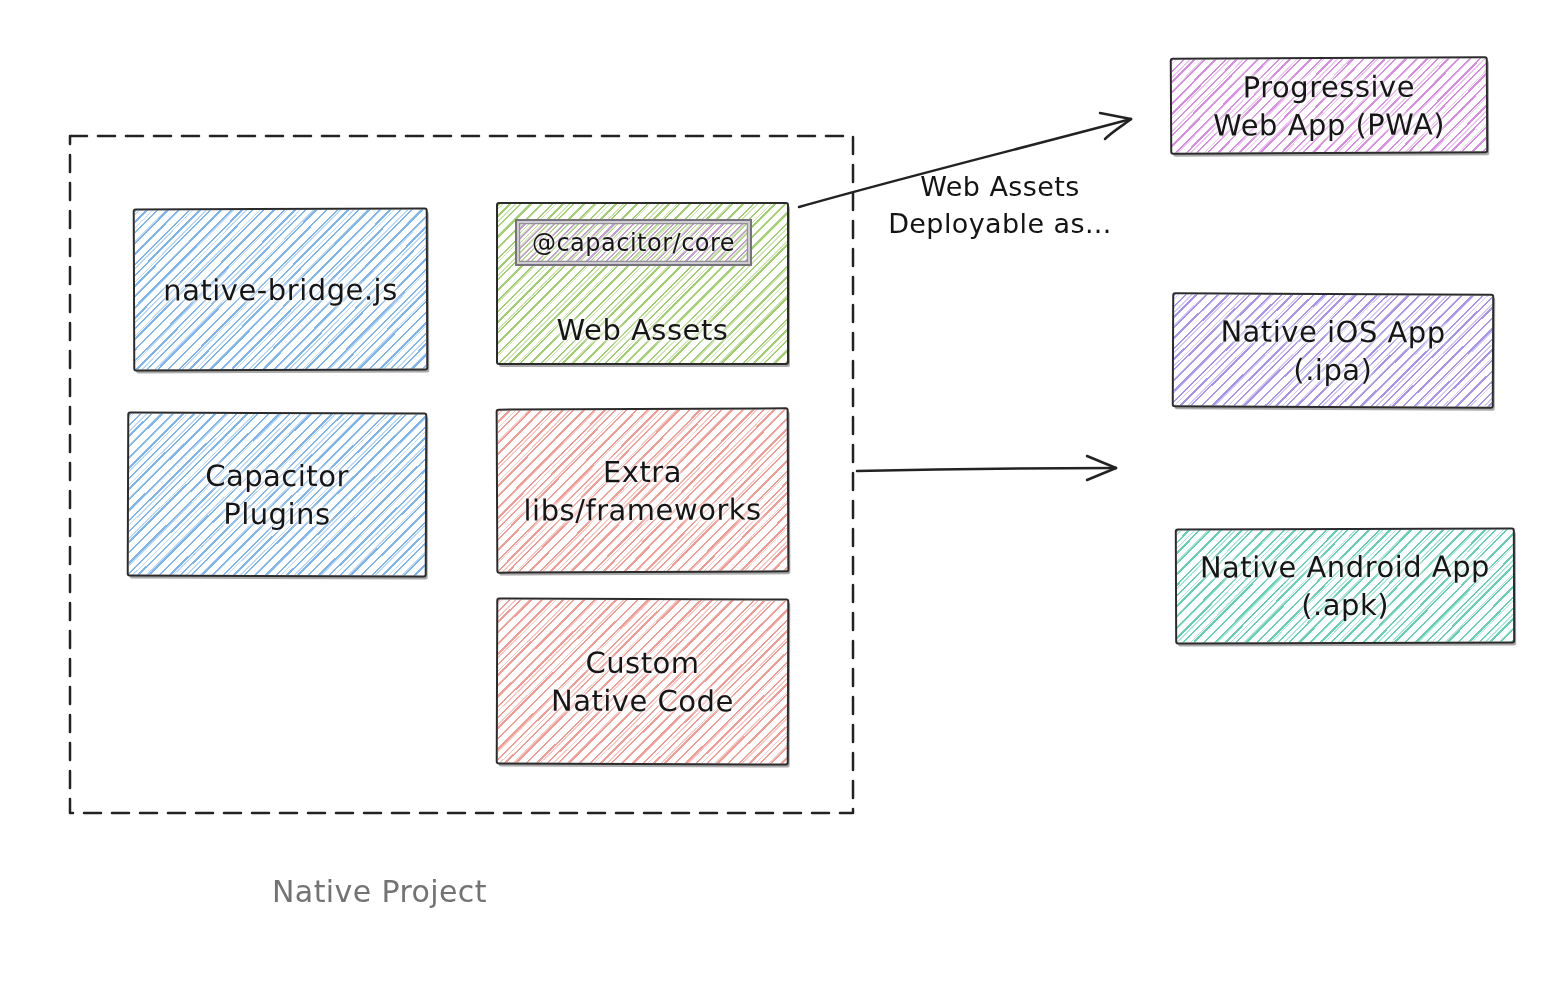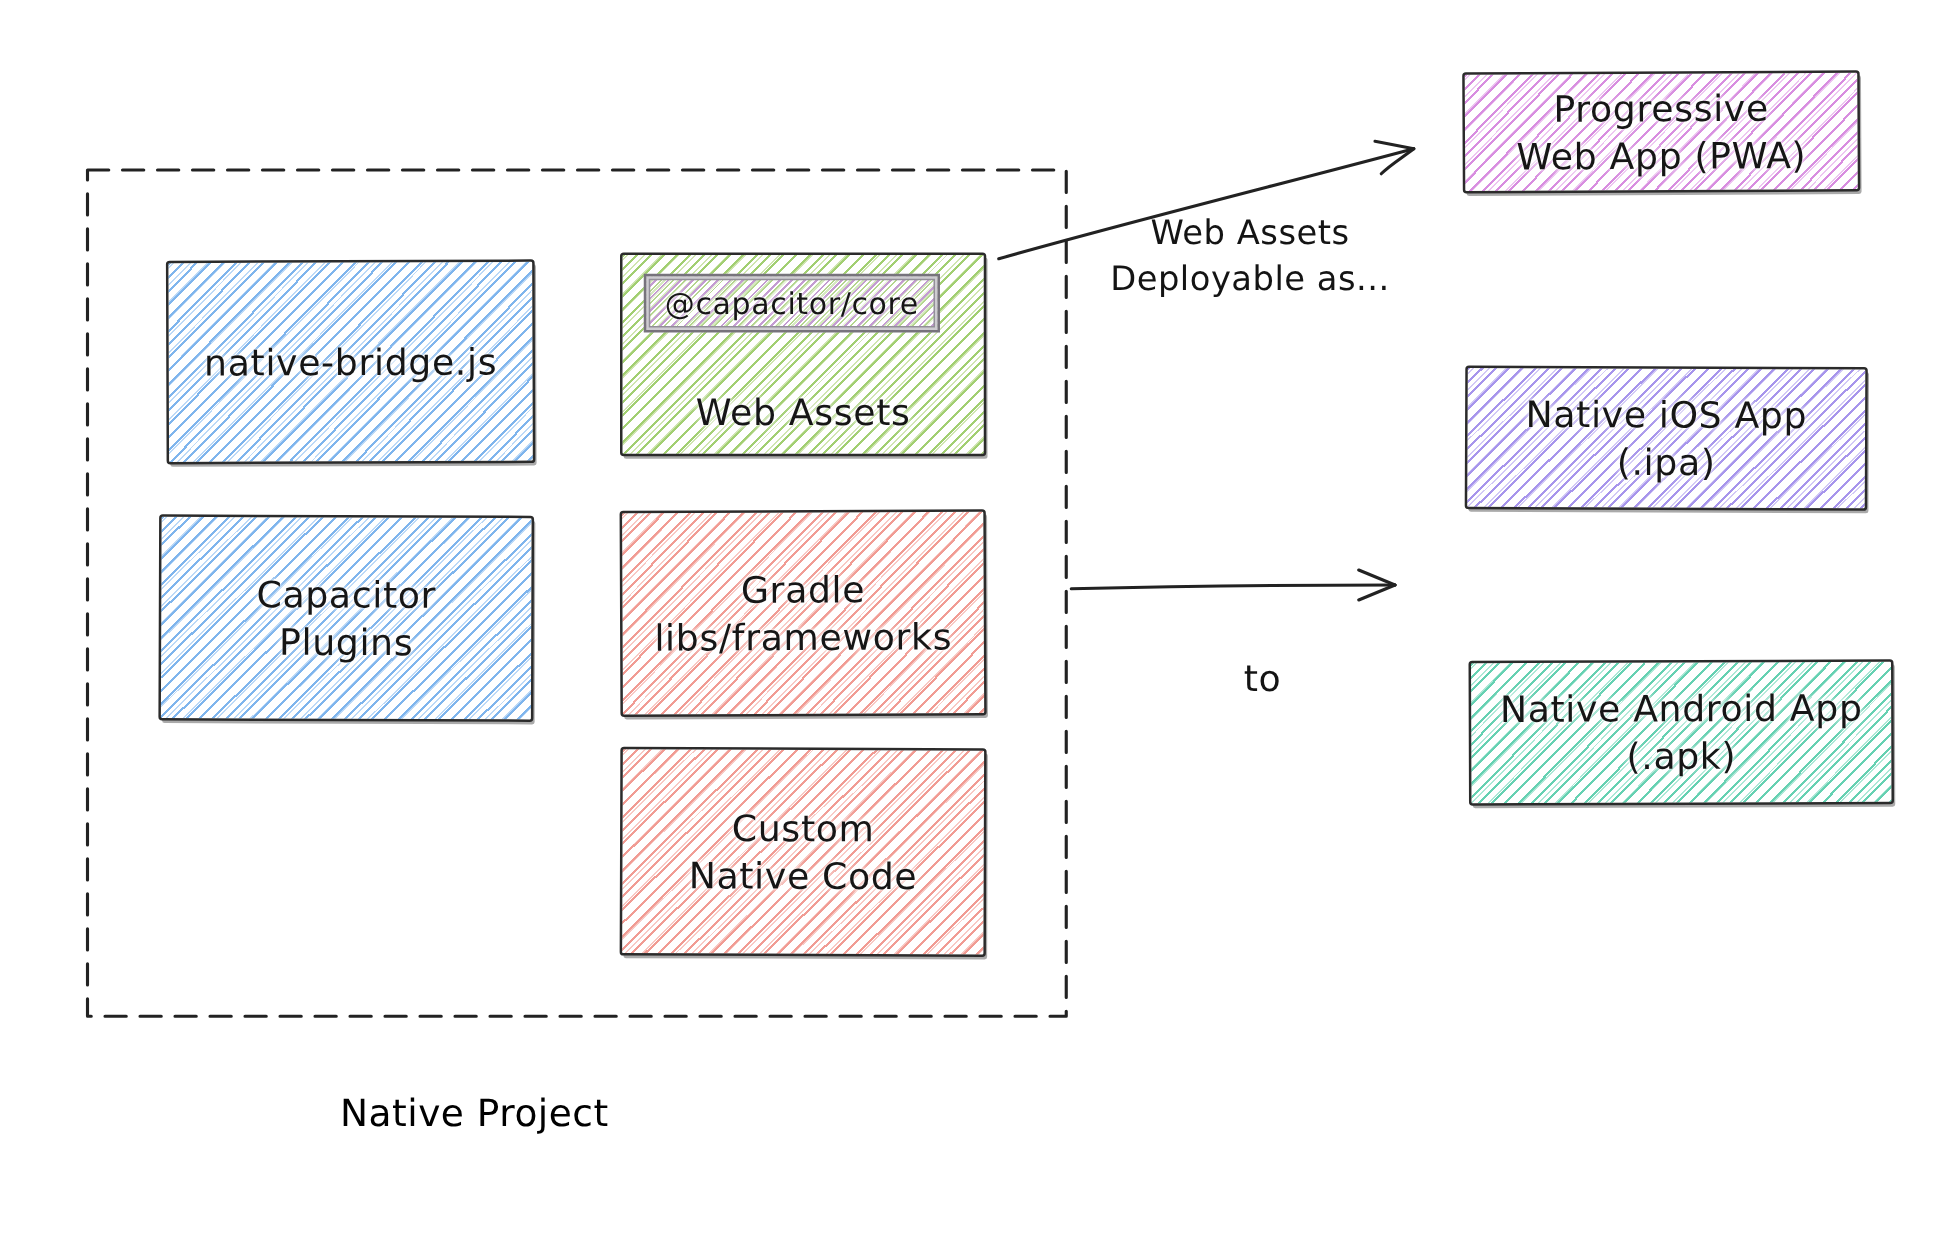--- a/index.html
+++ b/index.html
@@ -47,21 +47,21 @@
   .free-label{
     position:absolute;
     text-align:center;
     font-size:27px;line-height:37px;letter-spacing:.4px;
     color:#141414;font-weight:500;
   }
   .caption{
     position:absolute;
     text-align:left;
     font-size:30px;line-height:40px;letter-spacing:.4px;
-    color:#000000;font-weight:500;
+    color:#737373;font-weight:500;
   }
   svg{position:absolute;left:0;top:0;pointer-events:none;}
   .stroke{stroke:#222222;stroke-width:2.5;fill:none;stroke-linecap:round;stroke-linejoin:round;}
 </style>
 </head>
 <body>
 
 <div id="canvas">
 
   <svg width="1562" height="1000" viewBox="0 0 1562 1000">
@@ -88,36 +88,35 @@
   </div>
 
   <div class="sketch-box" style="left: 496px; top: 202px; width: 293px; height: 163px; justify-content: flex-end; padding-bottom: 14px; --hc: #a2cf72; --hc2: #cfe5b0;">
     <div class="badge" style="left: 17px; top: 15px; width: 237px; height: 47px; --hc: #c49cd2; --hc2: #b4d68e;">
       <span class="txt">@capacitor/core</span>
     </div>
     <span class="txt">Web Assets</span>
   </div>
 
   <div class="sketch-box" style="left: 496px; top: 408px; width: 293px; height: 165px; transform: rotate(-0.25deg); --hc: #f19c94; --hc2: #f8c9c4;">
-    <span class="txt">Gradle</span>
+    <span class="txt">Extra</span>
     <span class="txt">libs/frameworks</span>
   </div>
 
   <div class="sketch-box" style="left: 496px; top: 598px; width: 293px; height: 167px; transform: rotate(0.2deg); --hc: #f19c94; --hc2: #f8c9c4;">
     <span class="txt">Custom</span>
     <span class="txt">Native Code</span>
   </div>
 
   <div class="free-label" style="left:865px;top:168px;width:270px;">
     <div>Web Assets</div>
     <div>Deployable as...</div>
   </div>
 
   <div class="free-label" style="left:880px;top:522px;width:260px;font-size:29px;line-height:42px;">
-    <div>to</div>
   </div>
 
   <div class="sketch-box" style="left: 1170px; top: 57px; width: 318px; height: 97px; transform: rotate(-0.3deg); --hc: #d88ee0; --hc2: #edc6f1;">
     <span class="txt">Progressive</span>
     <span class="txt">Web App (PWA)</span>
   </div>
 
   <div class="sketch-box" style="left: 1172px; top: 293px; width: 322px; height: 115px; transform: rotate(0.25deg); --hc: #a795ec; --hc2: #d2c9f6;">
     <span class="txt">Native iOS App</span>
     <span class="txt">(.ipa)</span>

